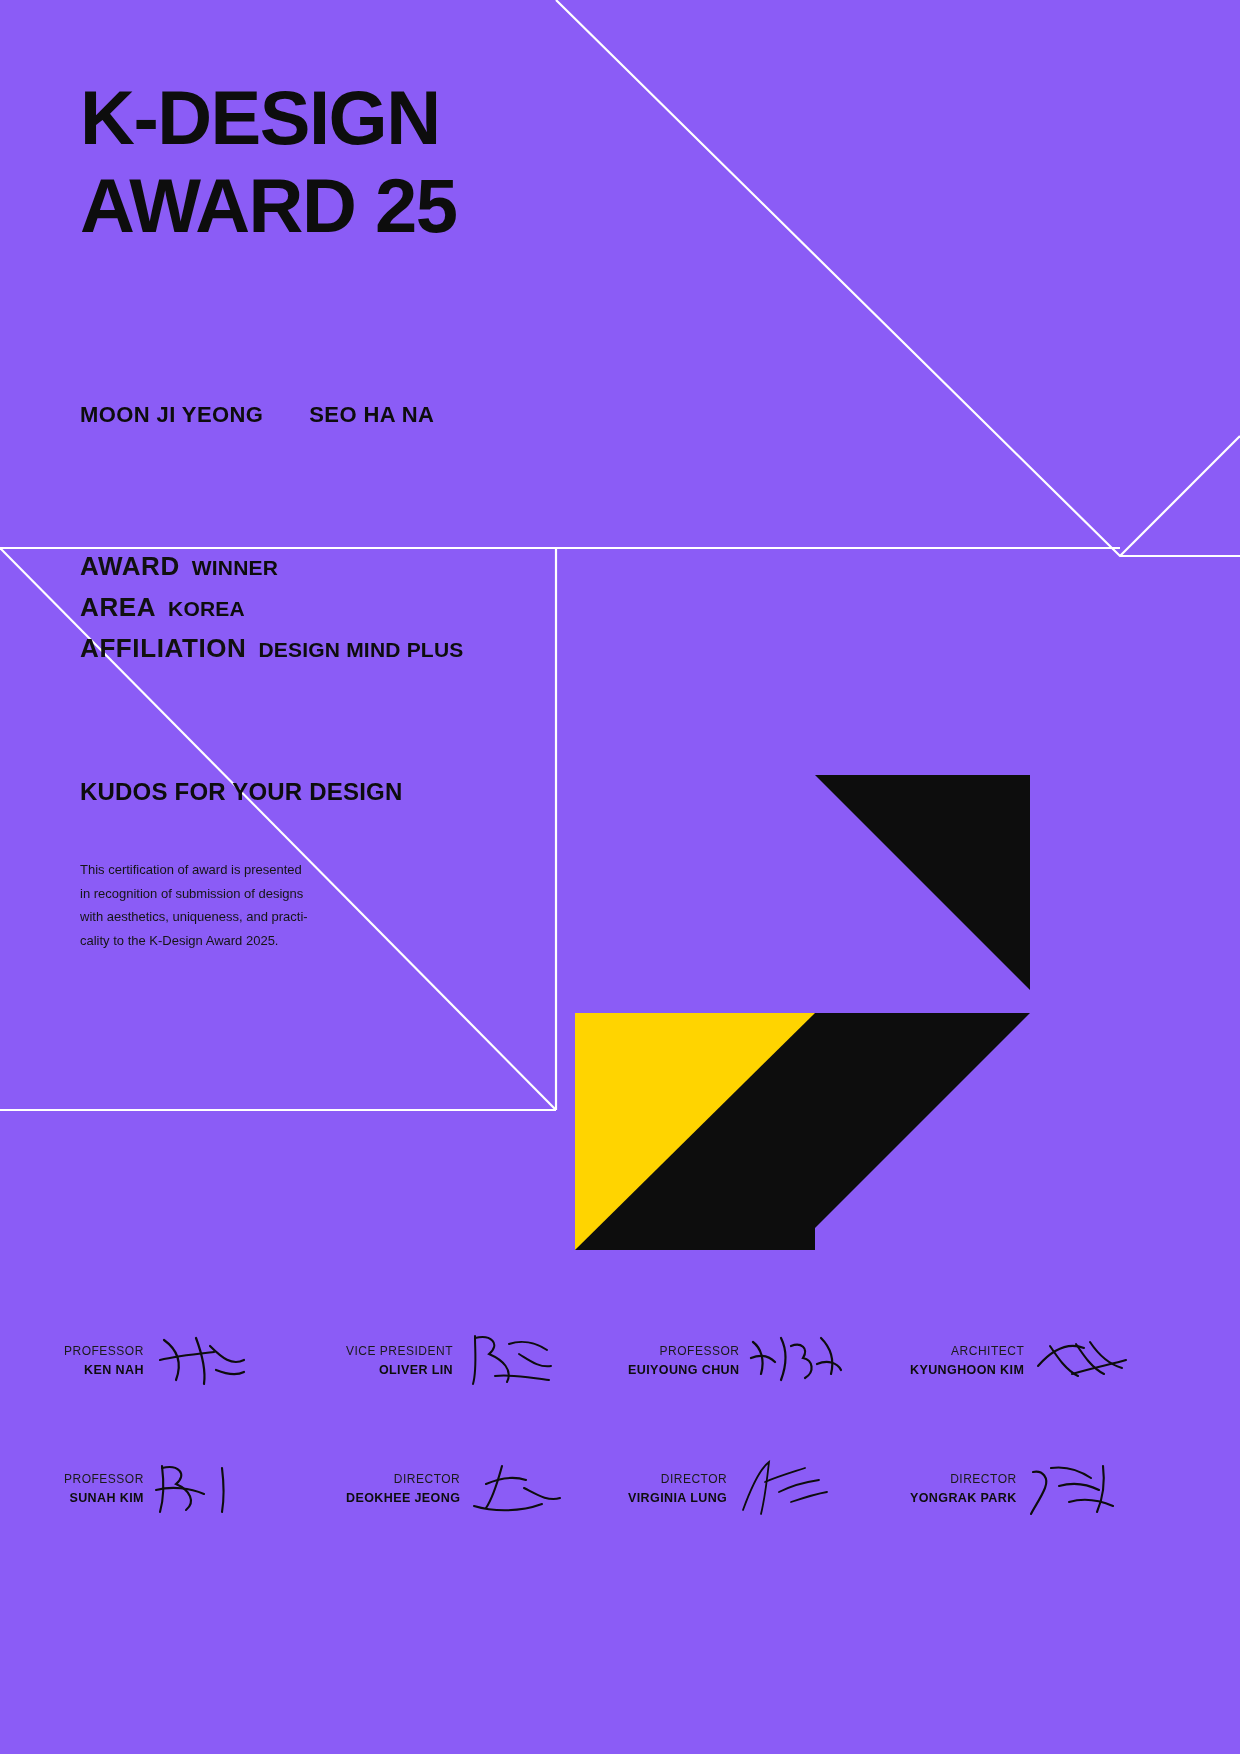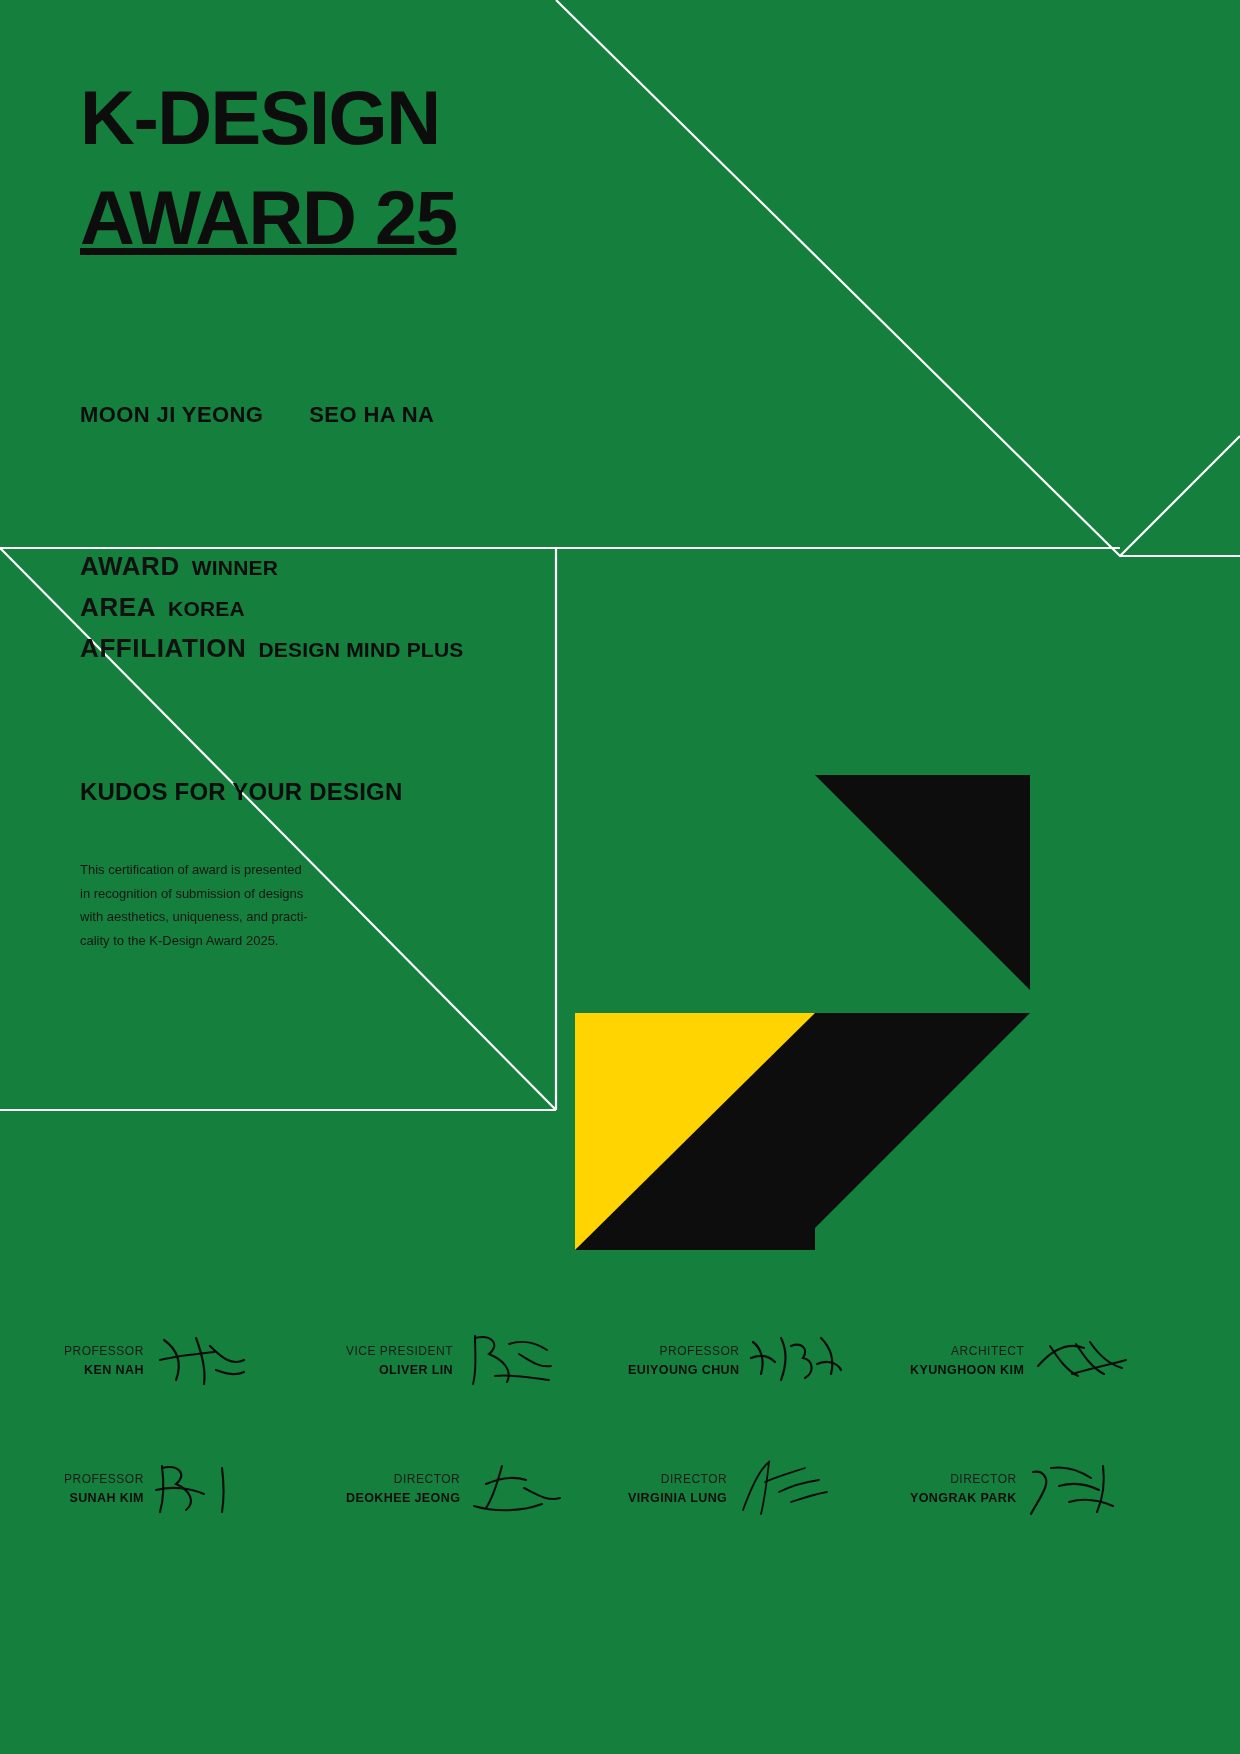--- a/index.html
+++ b/index.html
@@ -11,21 +11,21 @@
     height: 1754px;
     background: #FFD400;
     font-family: "Liberation Sans", sans-serif;
     color: #111111;
     overflow: hidden;
   }
   .page {
     position: relative;
     width: 1240px;
     height: 1754px;
-    background: #15803d;
+    background: #8b5cf6;
     overflow: hidden;
   }
   .deco-lines {
     position: absolute;
     left: 0;
     top: 0;
     width: 1240px;
     height: 1754px;
     pointer-events: none;
   }
@@ -46,22 +46,21 @@
   }
   .title-line {
     font-size: 76px;
     font-weight: bold;
     letter-spacing: -1.5px;
     line-height: 1.0;
     color: #0d0d0d;
     white-space: nowrap;
   }
   .title-line + .title-line {
-    margin-top: 24px;
-    text-decoration: underline;
+    margin-top: 12px;
   }
 
   
   .recipients {
     position: absolute;
     left: 80px;
     top: 402px;
     display: flex;
     gap: 46px;
   }

